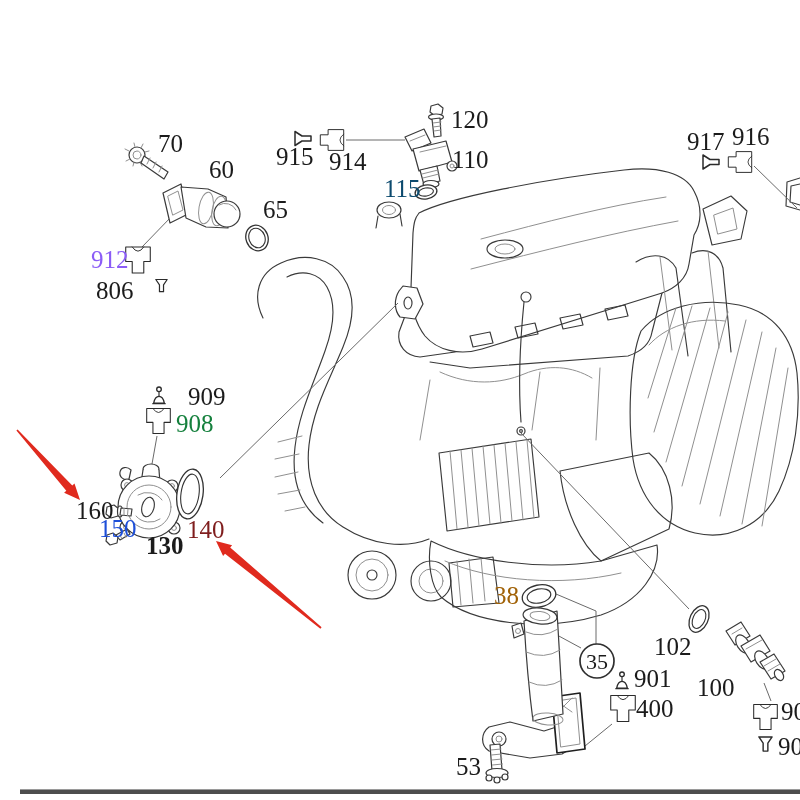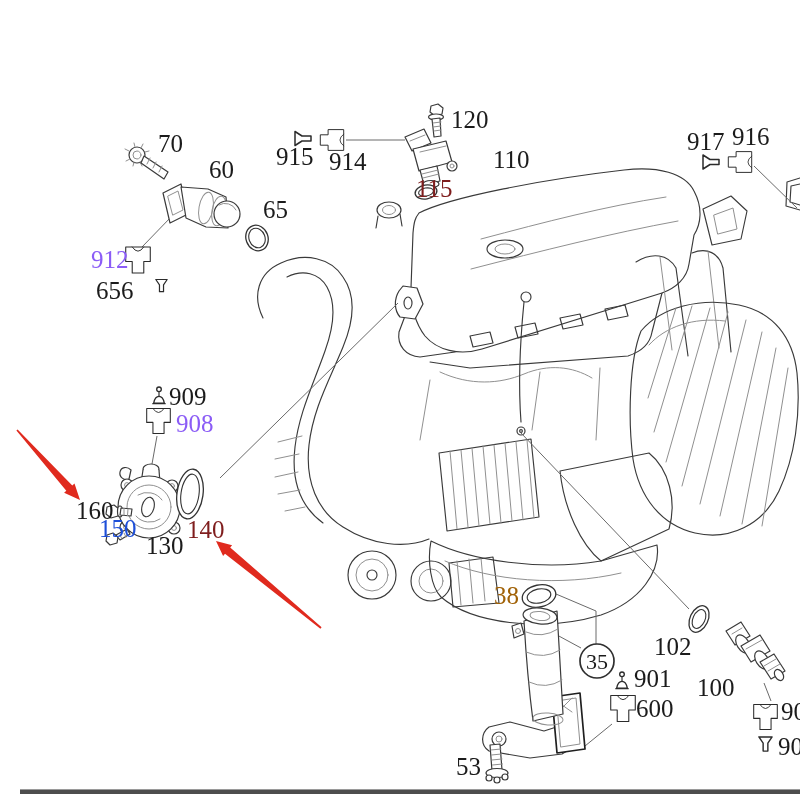--- a/index.html
+++ b/index.html
@@ -294,37 +294,37 @@
     <polygon class="red-arrow" points="16.4,430.5 66.3,490.8 64.1,492.8 80,500 74.5,483.4 72.3,485.4 17.6,429.5" fill="#e02a1e"></polygon>
     <polygon class="red-arrow" points="321.6,627.2 230.2,547.5 232.1,545.2 216,541 223.1,556 225,553.7 320.4,628.8" fill="#e02a1e"></polygon>
   </g>
 </svg>
 
 <div id="labels-layer">
     <div class="plabel" style="left: 158px; top: 131px; color: rgb(27, 27, 27);">70</div>
     <div class="plabel" style="left: 209px; top: 157px; color: rgb(27, 27, 27);">60</div>
     <div class="plabel" style="left: 263px; top: 197px; color: rgb(27, 27, 27);">65</div>
     <div class="plabel" style="left: 91px; top: 247px; color: #8b5cf6;">912</div>
-    <div class="plabel" style="left: 96px; top: 278px; color: rgb(27, 27, 27);">656</div>
+    <div class="plabel" style="left: 96px; top: 278px; color: rgb(27, 27, 27);">806</div>
     <div class="plabel" style="left: 276px; top: 144px; color: rgb(27, 27, 27); text-align: center;">915</div>
     <div class="plabel" style="left: 329px; top: 149px; color: rgb(27, 27, 27);">914</div>
     <div class="plabel" style="left: 451px; top: 107px; color: rgb(27, 27, 27);">120</div>
-    <div class="plabel" style="left: 452px; top: 147px; color: rgb(27, 27, 27); padding-left: 41px;">110</div>
-    <div class="plabel" style="left: 384px; top: 176px; color: #7f1d1d; margin-left: 32px;">115</div>
+    <div class="plabel" style="left: 452px; top: 147px; color: rgb(27, 27, 27);">110</div>
+    <div class="plabel" style="left: 384px; top: 176px; color: #0c4a6e;">115</div>
     <div class="plabel" style="left: 687px; top: 129px; color: rgb(27, 27, 27);">917</div>
     <div class="plabel" style="left: 732px; top: 124px; color: rgb(27, 27, 27);">916</div>
-    <div class="plabel" style="left: 169px; top: 384px; color: rgb(27, 27, 27); text-align: right;">909</div>
-    <div class="plabel" style="left: 176px; top: 411px; color: #8b5cf6;">908</div>
+    <div class="plabel" style="left: 188px; top: 384px; color: rgb(27, 27, 27); text-align: right;">909</div>
+    <div class="plabel" style="left: 176px; top: 411px; color: #15803d;">908</div>
     <div class="plabel" style="left: 76px; top: 498px; color: rgb(27, 27, 27);">160</div>
     <div class="plabel" style="left: 99px; top: 516px; color: #1d4ed8;">150</div>
-    <div class="plabel" style="left: 146px; top: 533px; color: rgb(27, 27, 27);">130</div>
+    <div class="plabel" style="left: 146px; top: 533px; color: rgb(27, 27, 27); font-weight: bold;">130</div>
     <div class="plabel" style="left: 187px; top: 517px; color: #7f1d1d;">140</div>
     <div class="plabel" style="left: 494px; top: 583px; color: #a16207; font-family: Liberation Serif, serif;">38</div>
     <div class="plabel" style="left: 654px; top: 634px; color: rgb(27, 27, 27);">102</div>
     <div class="plabel" style="left: 697px; top: 675px; color: rgb(27, 27, 27);">100</div>
     <div class="plabel" style="left: 634px; top: 666px; color: rgb(27, 27, 27);">901</div>
-    <div class="plabel" style="left: 636px; top: 696px; color: rgb(27, 27, 27);">600</div>
+    <div class="plabel" style="left: 636px; top: 696px; color: rgb(27, 27, 27);">400</div>
     <div class="plabel" style="left: 456px; top: 738px; color: rgb(27, 27, 27); margin-top: 16px;">53</div>
     <div class="plabel" style="left: 781px; top: 699px; color: rgb(27, 27, 27);">90</div>
     <div class="plabel" style="left: 778px; top: 734px; color: rgb(27, 27, 27);">90</div>
   </div>
 
 <div id="bottom-rule"></div>
 
 </body></html>

